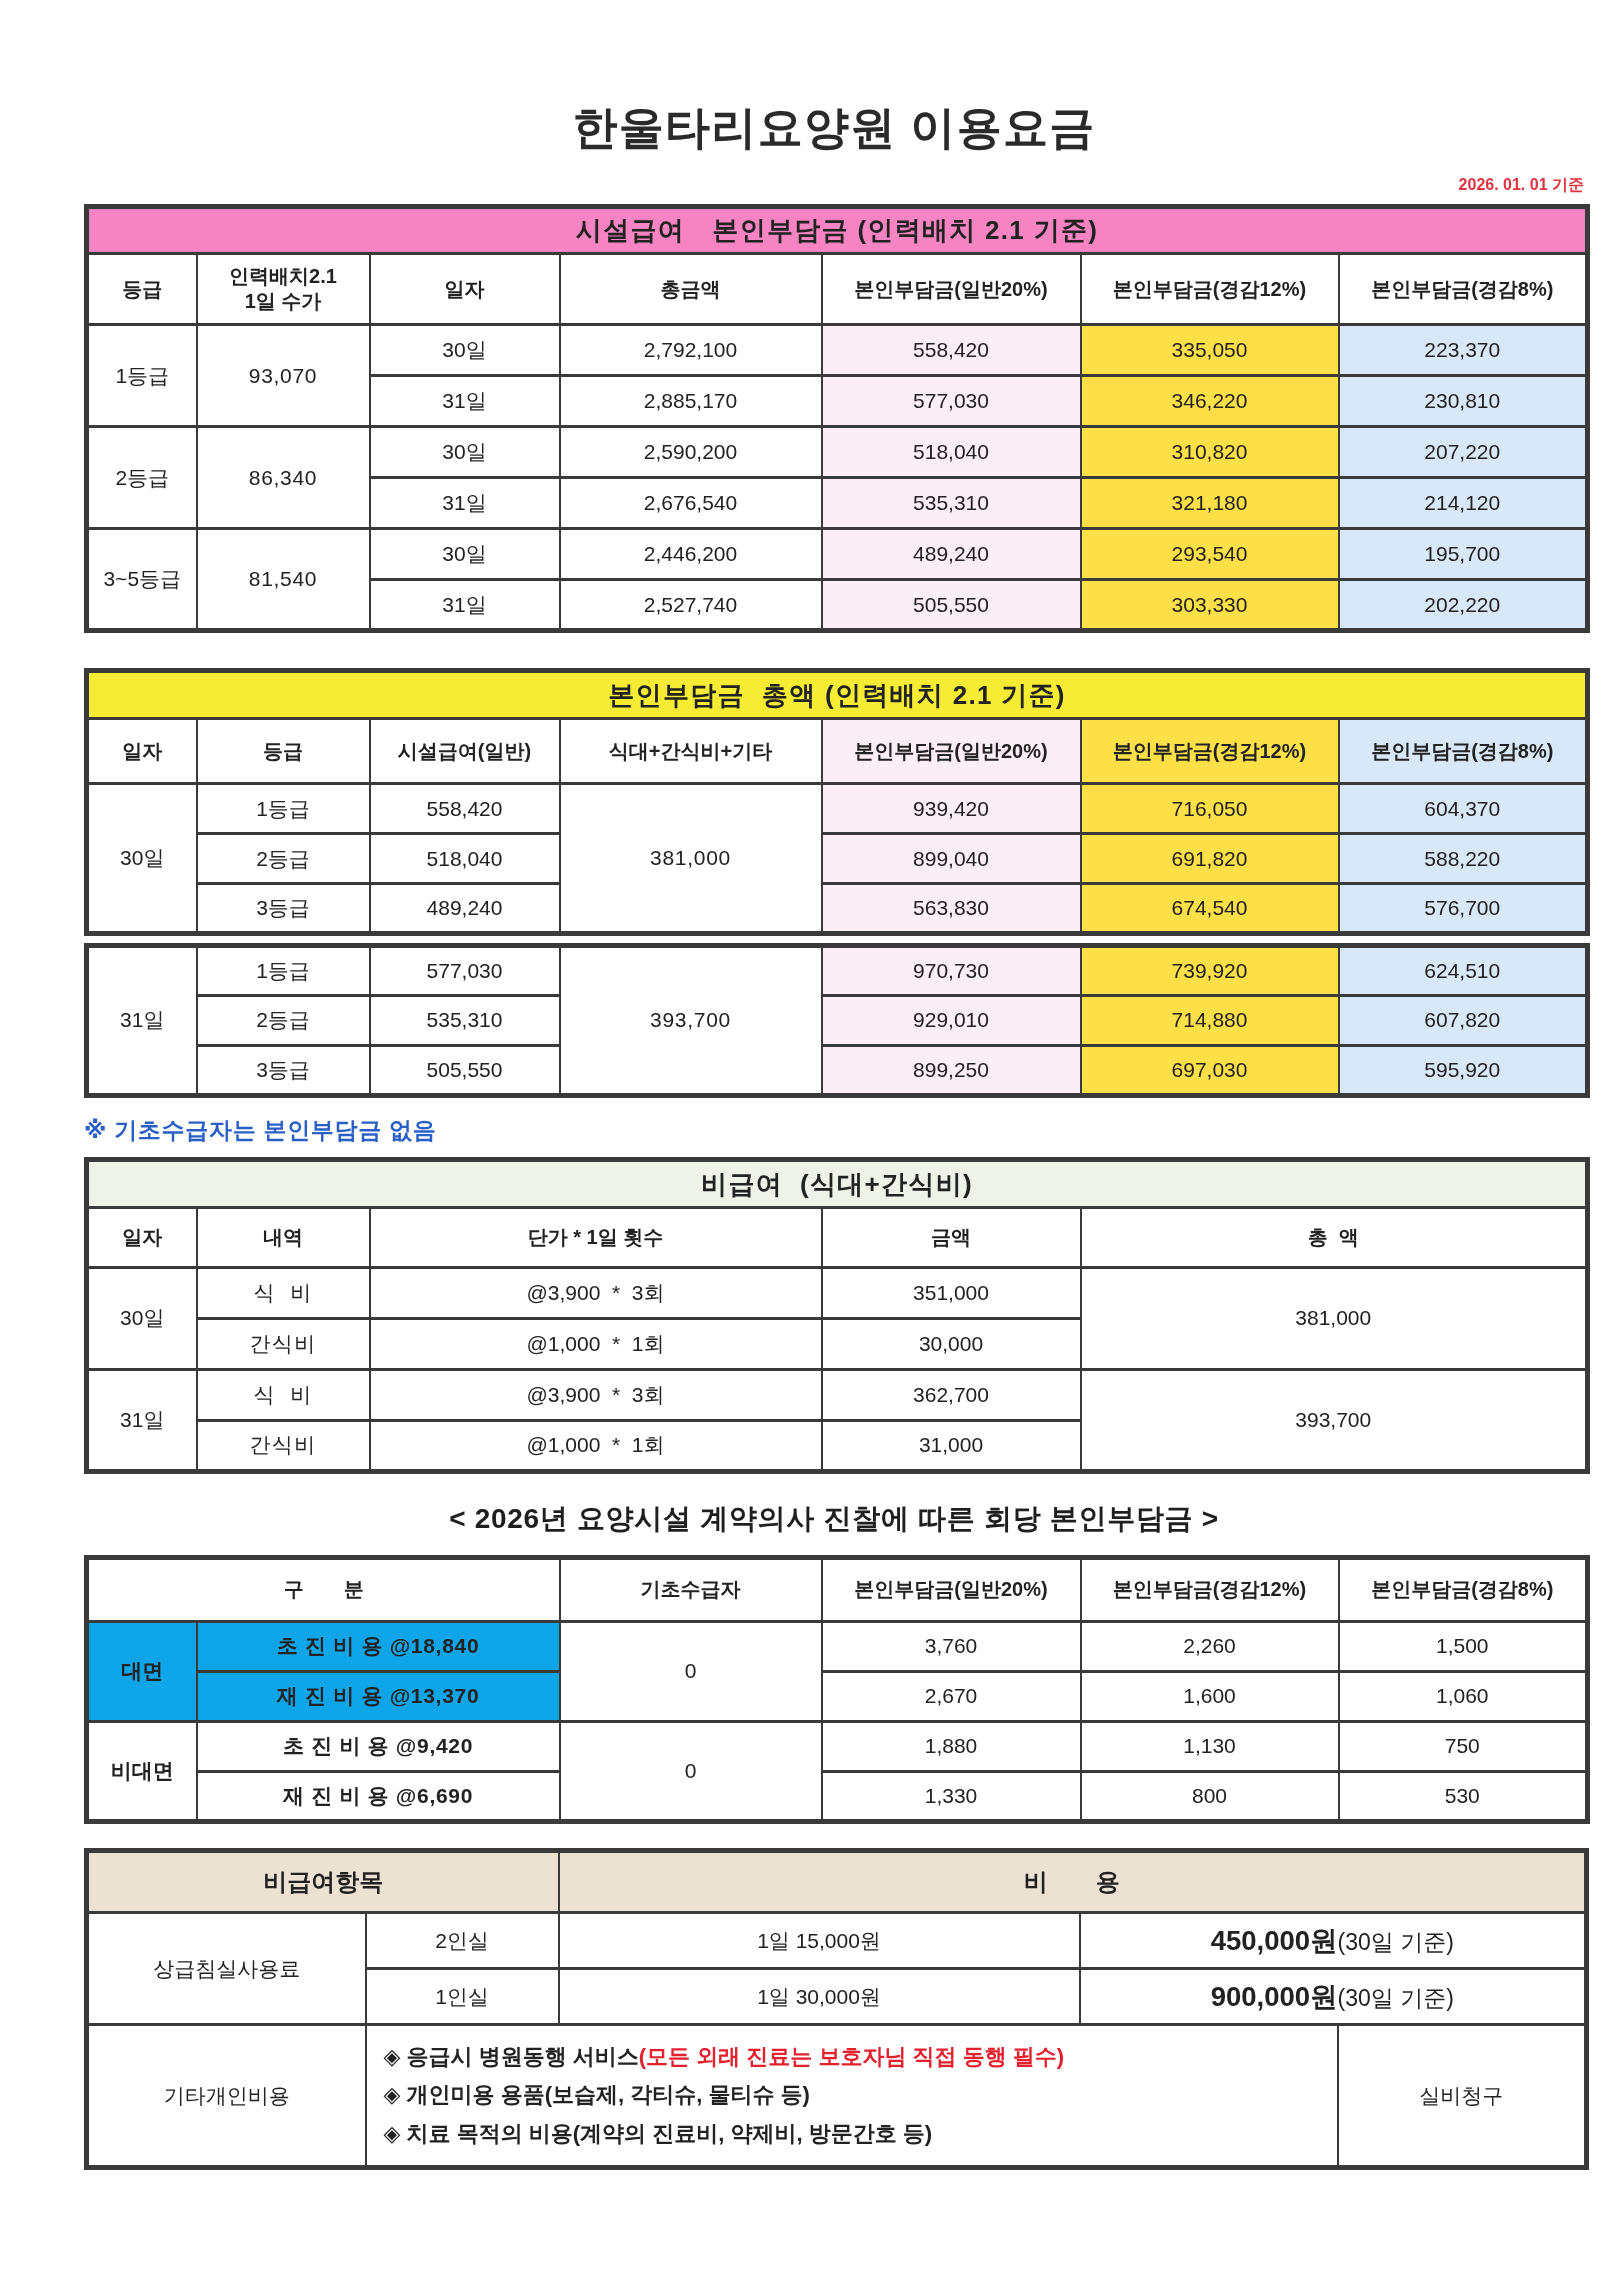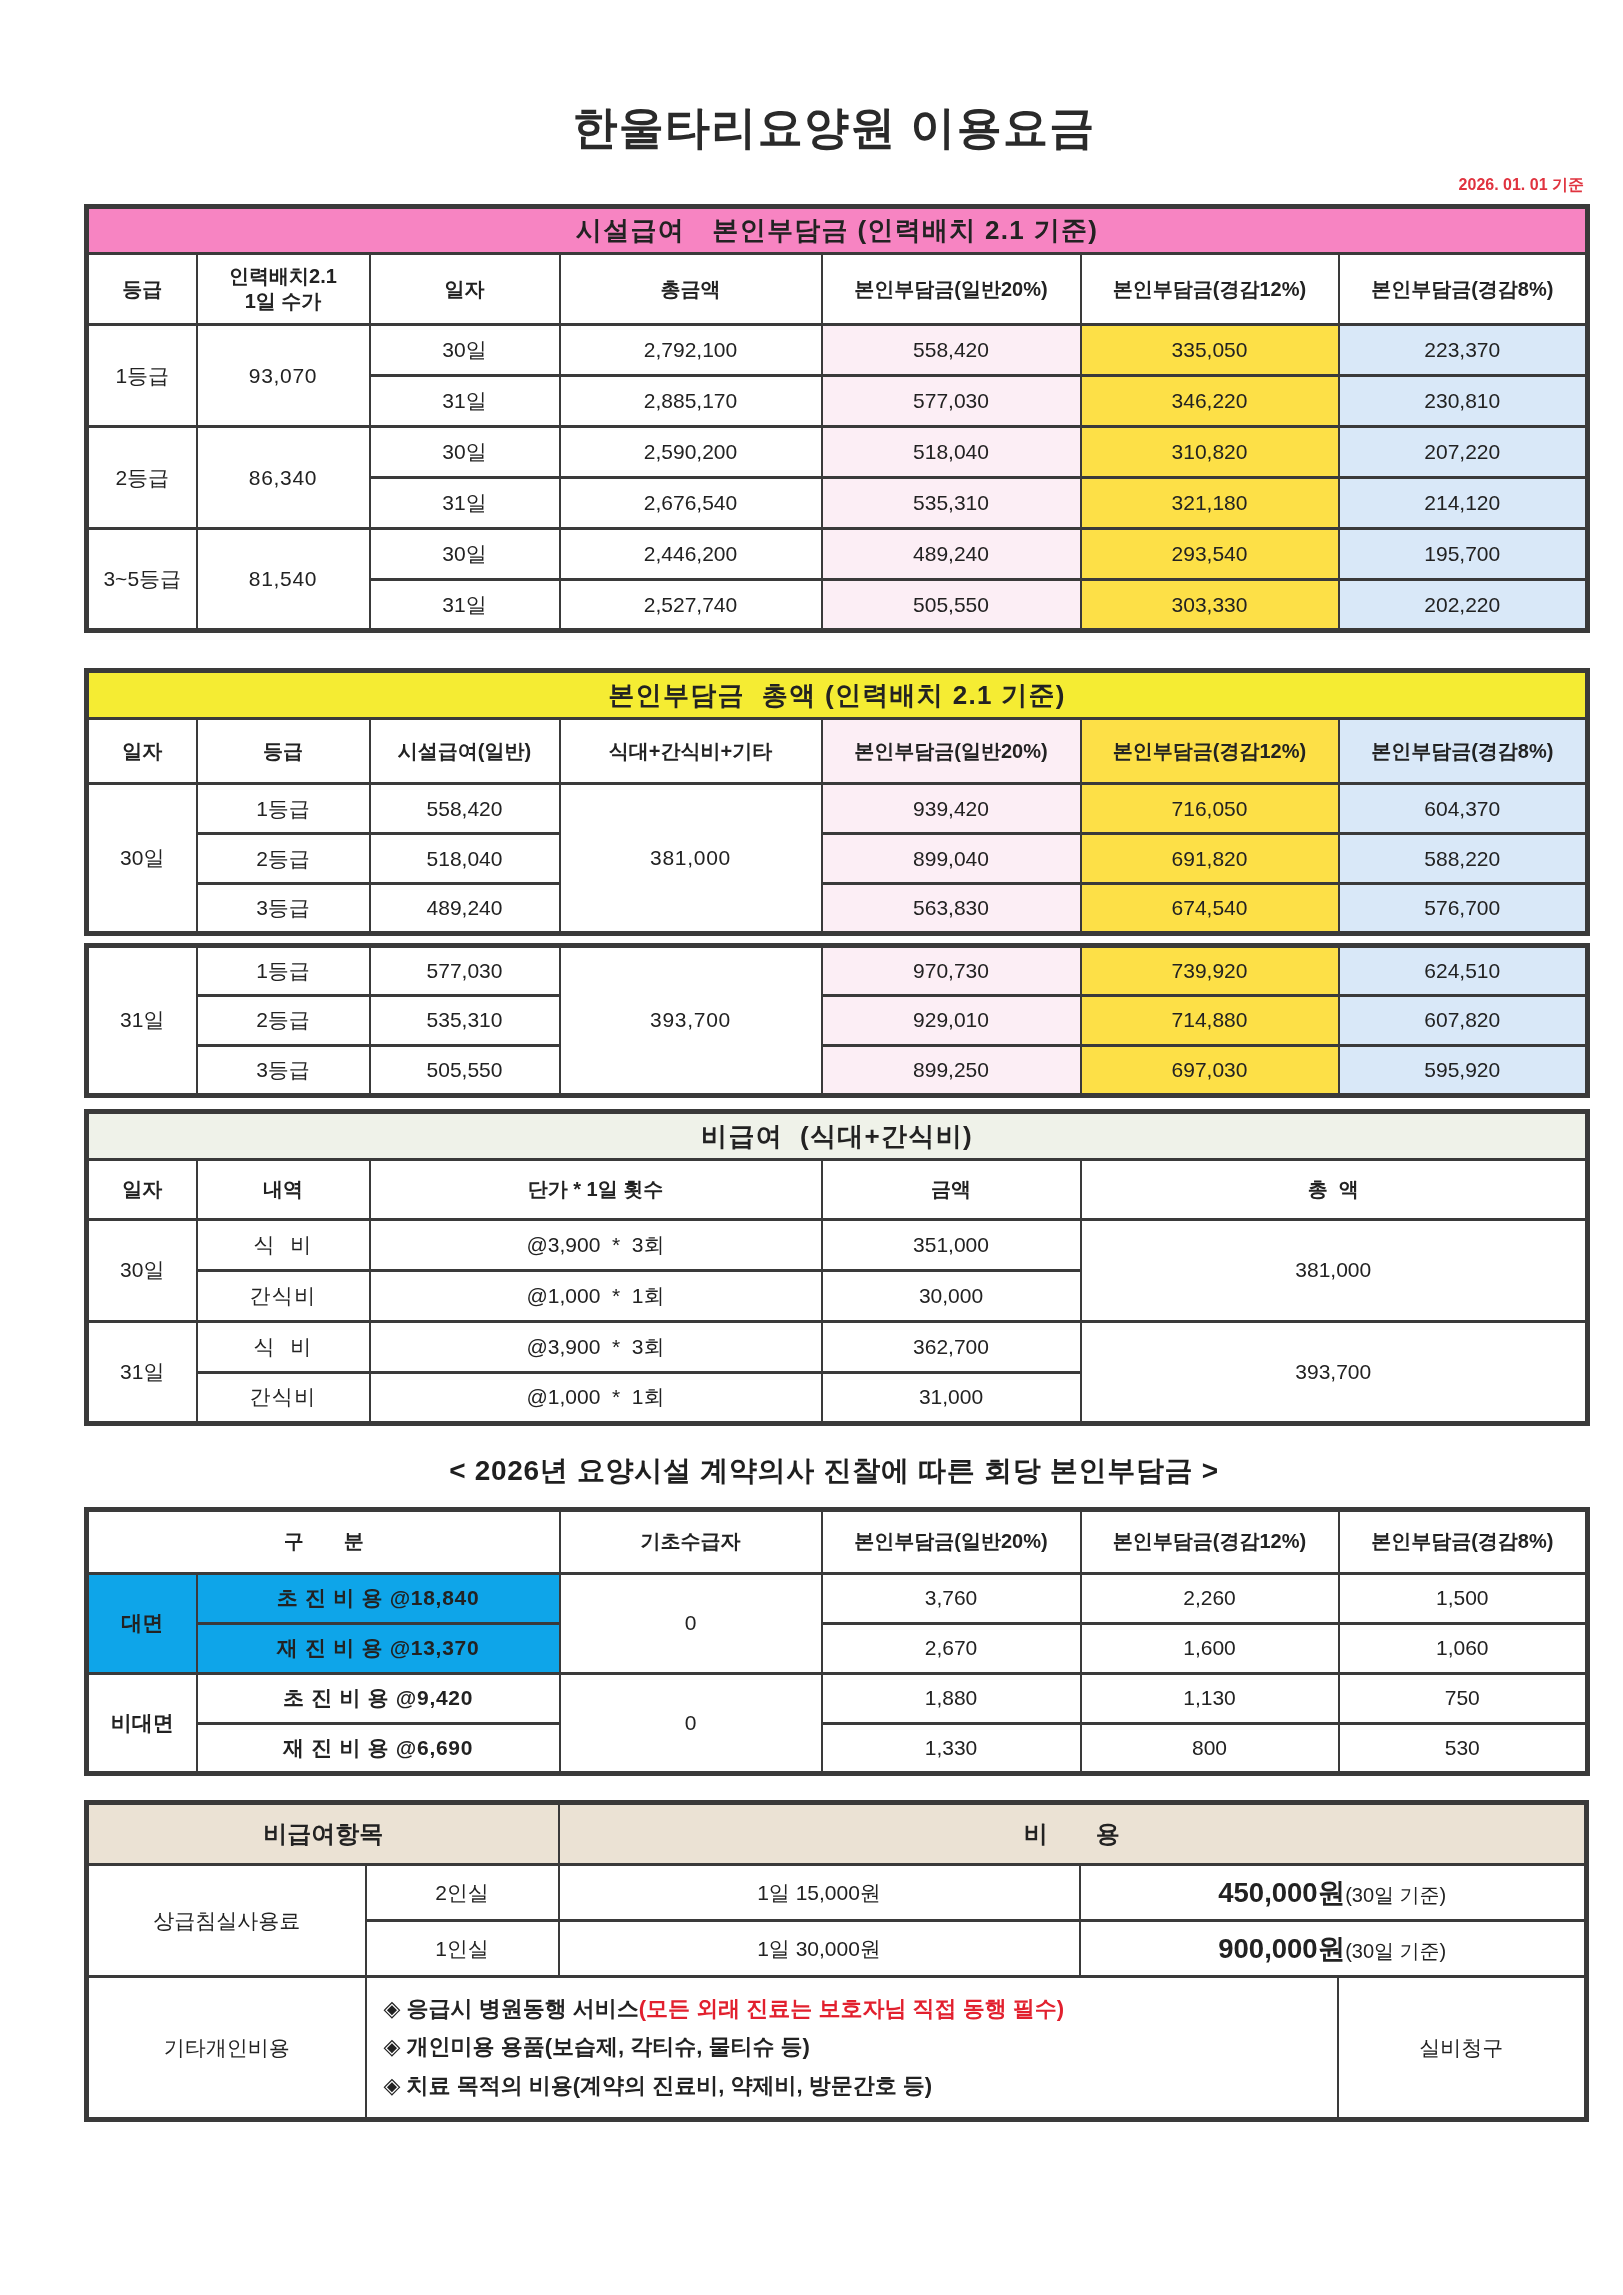--- a/index.html
+++ b/index.html
@@ -78,21 +78,21 @@
   .t4-val{font-size:27.5px;}
 
   
   #t5{margin-top:23.6px;}
   #t5 tr.hdr td{height:56px;font-size:24px;font-weight:700;text-align:center;white-space:pre-wrap;}
   #t5 tr.room{height:56px;}
   .t5-name{font-size:22px;}
   .t5-type{font-size:21px;}
   .t5-daily{font-size:22px;}
   .t5-price{font-size:27.5px;font-weight:700;}
-  .t5-pnote{font-size:20px;font-weight:400;}
+  .t5-pnote{font-size:23px;font-weight:400;}
   .t5-bullets{text-align:left !important;padding:11.8px 6.5px 11.8px 17px !important;margin-left:32px;}
   .t5-bullets .line{font-size:22px;font-weight:700;line-height:1.75;}
   .t5-bullets .red{color:#e2202e;}
   .t5-value{font-size:23.6px;}
 </style>
 </head>
 <body>
 
 <div class="content">
 
@@ -253,20 +253,21 @@
     <tr class="r">
       <td class="t2-grade">3등급</td>
       <td class="t2-fee">505,550</td>
       <td class="t2-p c-pink">899,250</td>
       <td class="t2-p c-lav">697,030</td>
       <td class="t2-p c-blue">595,920</td>
     </tr>
   </tbody>
     </table>
 
+  <div class="note note-blue">※ 기초수급자는 본인부담금 없음</div>
 
   <table class="tbl" id="t3">
     <colgroup>
         <col style="width:110px">
         <col style="width:173px">
         <col style="width:452px">
         <col style="width:259px">
         <col style="width:507px">
       </colgroup>
     <tbody>

